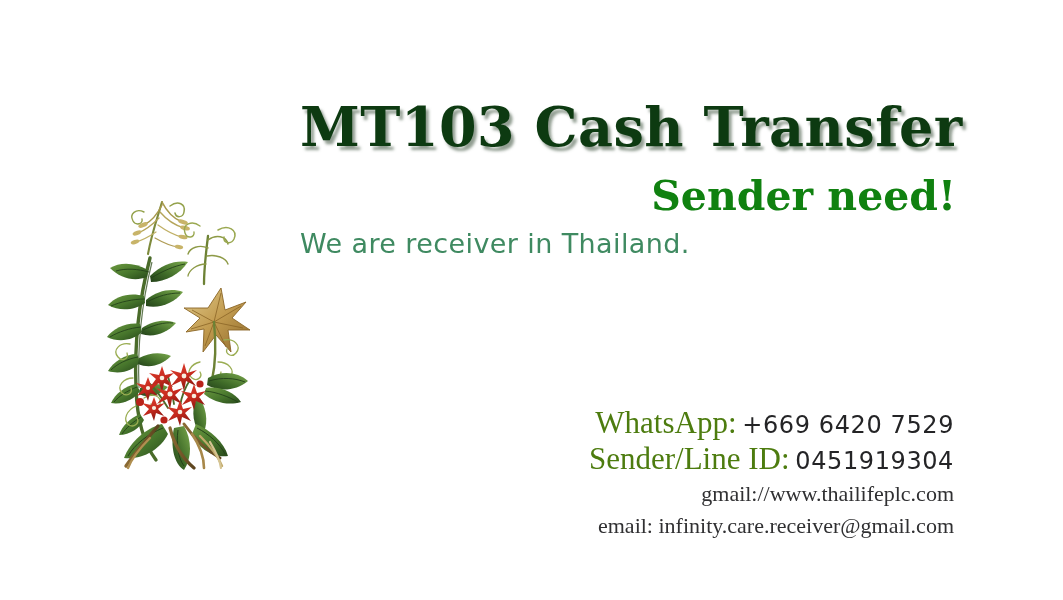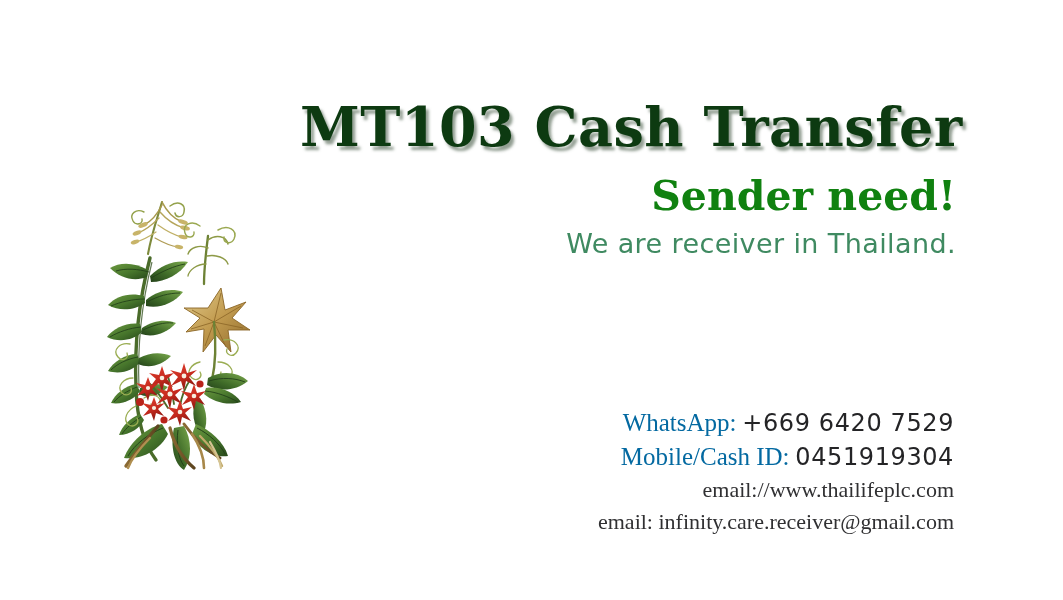--- a/index.html
+++ b/index.html
@@ -64,21 +64,21 @@
     padding-right: 4px;
   }
   .tagline {
     font-family: "DejaVu Sans", "Liberation Sans", sans-serif;
     font-weight: normal;
     font-size: 27px;
     line-height: 36px;
     color: #3f8a61;
     letter-spacing: 0.4px;
     margin: 6px 0 0 0;
-    text-align: right;
+    text-align: left;
     padding-right: 4px;
   }
 
   
   .contact-block {
     position: absolute;
     left: 480px;
     top: 406px;
     width: 474px;
     text-align: right;
@@ -88,22 +88,22 @@
     font-family: "Liberation Serif", serif;
     white-space: nowrap;
     margin: 0;
   }
   .contact-line.phone {
     font-size: 23px;
     line-height: 33px;
   }
   .contact-line .label {
     font-family: "Liberation Serif", serif;
-    font-size: 25px;
-    color: #0369a1;
+    font-size: 31px;
+    color: #4d7c0f;
   }
   .contact-line .value {
     font-family: "DejaVu Sans", "Liberation Sans", sans-serif;
     font-size: 24px;
     letter-spacing: 0.6px;
     color: #242426;
   }
   .contact-line.link {
     font-size: 22px;
     line-height: 32px;
@@ -320,20 +320,20 @@
     <div class="subtitle">Sender need!</div>
     <div class="tagline">We are receiver in Thailand.</div>
   </div>
 
   <div class="contact-block">
     <div class="contact-line phone">
       <span class="label">WhatsApp:</span>
       <span class="value">+669 6420 7529</span>
     </div>
     <div class="contact-line phone">
-      <span class="label">Mobile/Cash ID:</span>
+      <span class="label">Sender/Line ID:</span>
       <span class="value">0451919304</span>
     </div>
-    <div class="contact-line link">email://www.thailifeplc.com</div>
+    <div class="contact-line link">gmail://www.thailifeplc.com</div>
     <div class="contact-line link">email: infinity.care.receiver@gmail.com</div>
   </div>
 
 </div>
 
 </body></html>

